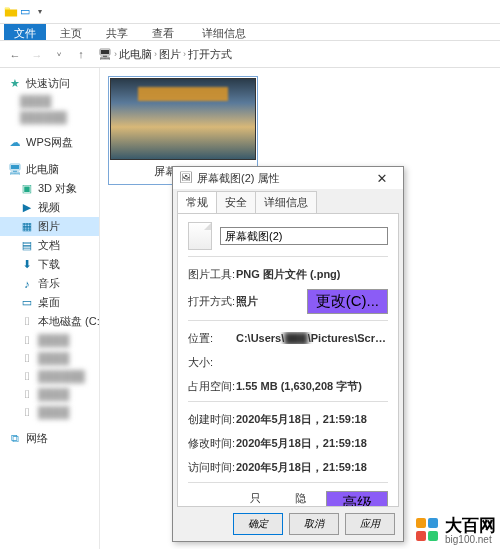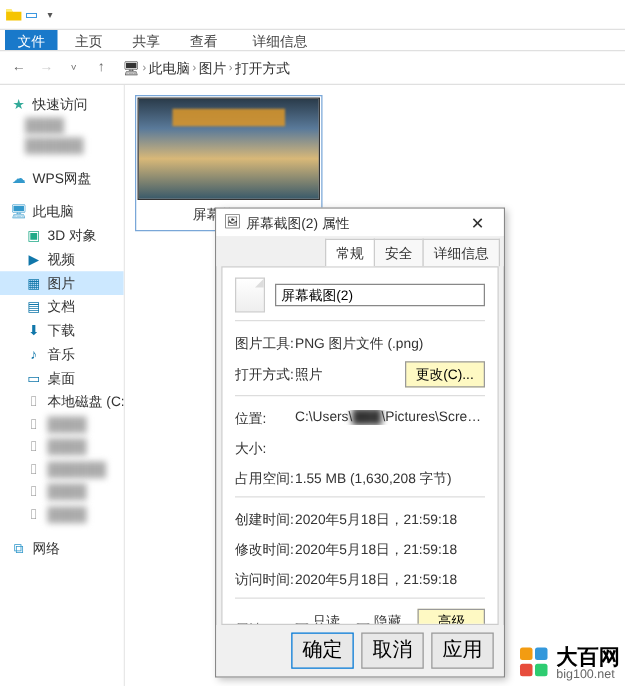--- a/index.html
+++ b/index.html
@@ -33,34 +33,34 @@
 .thumb { width: 150px; border: 1px solid #7aa7d8; padding: 1px; background: #fff; }
 .thumb .img { width: 100%; height: 82px; background: linear-gradient(180deg,#2a3b4a 0%,#5a7a9a 30%,#d8b878 60%,#3a5a6a 100%); position: relative; border: 1px solid #333; }
 .thumb .img::before { content:""; position:absolute; top:8px; left:50%; transform:translateX(-50%); width:90px; height:14px; background:rgba(220,150,40,.85); filter: blur(1px); }
 .thumb .cap { text-align: center; padding: 4px 2px; font-size: 11px; background: #fff; }
 
 
 .dialog { position: absolute; left: 172px; top: 166px; width: 232px; height: 376px; background: #f0f0f0; border: 1px solid #888; box-shadow: 2px 2px 6px rgba(0,0,0,.25); display: flex; flex-direction: column; }
 .dlg-title { height: 22px; display: flex; align-items: center; padding: 0 6px; background: #fff; font-size: 11px; }
 .dlg-title .ico { width: 14px; height: 14px; margin-right: 4px; }
 .dlg-title .close { margin-left: auto; width: 30px; text-align: center; color: #333; cursor: pointer; font-size: 13px; }
-.dlg-tabs { display: flex; padding: 2px 4px 0; gap: 0; background: #f0f0f0; justify-content: flex-end; }
+.dlg-tabs { display: flex; padding: 2px 4px 0; gap: 0; background: #f0f0f0; }
 .dlg-tab { padding: 3px 8px; font-size: 11px; border: 1px solid #ccc; border-bottom: none; background: #f8f8f8; margin-right: -1px; }
 .dlg-tab.active { background: #fff; position: relative; z-index: 2; }
 .dlg-body { flex: 1; background: #fff; margin: 0 4px; border: 1px solid #ccc; padding: 8px 10px; font-size: 11px; overflow: hidden; }
 .row { display: flex; align-items: center; margin-bottom: 6px; min-height: 18px; }
 .row .lbl { width: 48px; color: #333; flex-shrink: 0; }
-.row .val { flex: 1; color: #333; overflow: hidden; text-overflow: ellipsis; white-space: nowrap; }
+.row .val { flex: 1; color: #333; overflow: hidden; text-overflow: ellipsis; white-space: nowrap; font-weight: bold; }
 .row input[type=text] { flex: 1; border: 1px solid #888; padding: 2px 4px; font-size: 11px; height: 18px; }
 .hr { border-top: 1px solid #ddd; margin: 4px 0 8px; }
-.btn-sm { border: 1px solid #999; background: #fef9c3; padding: 2px 8px; font-size: 11px; cursor: pointer; }
+.btn-sm { border: 1px solid #999; background: #8b5cf6; padding: 2px 8px; font-size: 15px; cursor: pointer; }
 .chk { display: flex; align-items: center; gap: 3px; margin-right: 10px; }
 .chk input { width: 11px; height: 11px; }
 .dlg-buttons { padding: 6px 8px; display: flex; justify-content: flex-end; gap: 6px; background: #f0f0f0; }
-.dlg-btn { min-width: 50px; padding: 3px 8px; border: 1px solid #999; background: #e8e8e8; font-size: 16px; cursor: pointer; text-align: center; }
+.dlg-btn { min-width: 50px; padding: 3px 8px; border: 1px solid #999; background: #e8e8e8; font-size: 10px; cursor: pointer; text-align: center; font-style: italic; }
 .dlg-btn.primary { border: 1px solid #0078d7; }
 
 .file-ico { width: 24px; height: 28px; background: linear-gradient(#fff,#eee); border: 1px solid #ccc; position: relative; margin-right: 8px; flex-shrink: 0; }
 .file-ico::after { content:""; position:absolute; top:0; right:0; border-width:0 0 7px 7px; border-style:solid; border-color:transparent transparent #ddd transparent; }
 
 .watermark { position: absolute; right: 4px; bottom: 4px; display: flex; gap: 4px; }
 .watermark .logo { width: 26px; height: 26px; display: flex; flex-wrap: wrap; }
 .watermark .logo span { width: 10px; height: 10px; margin: 1px; border-radius: 2px; }
 .wm-text { color: #000; font-weight: 700; font-size: 17px; line-height: 1; }
 .wm-sub { font-size: 10px; color: #666; }

